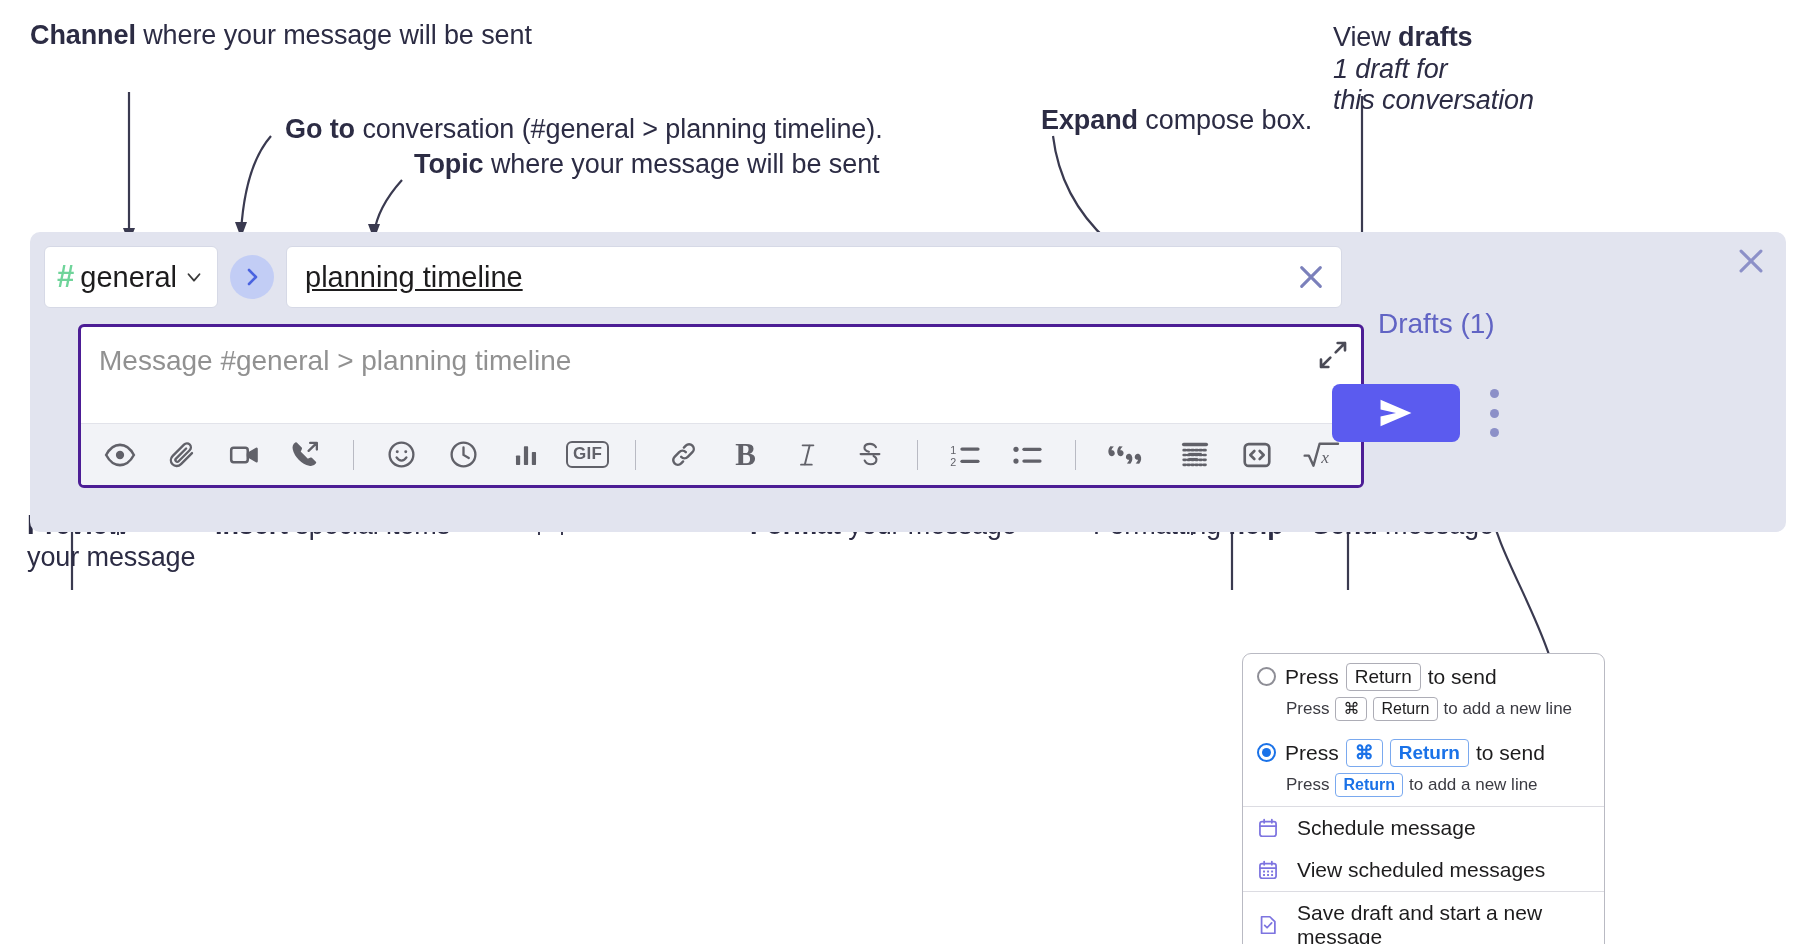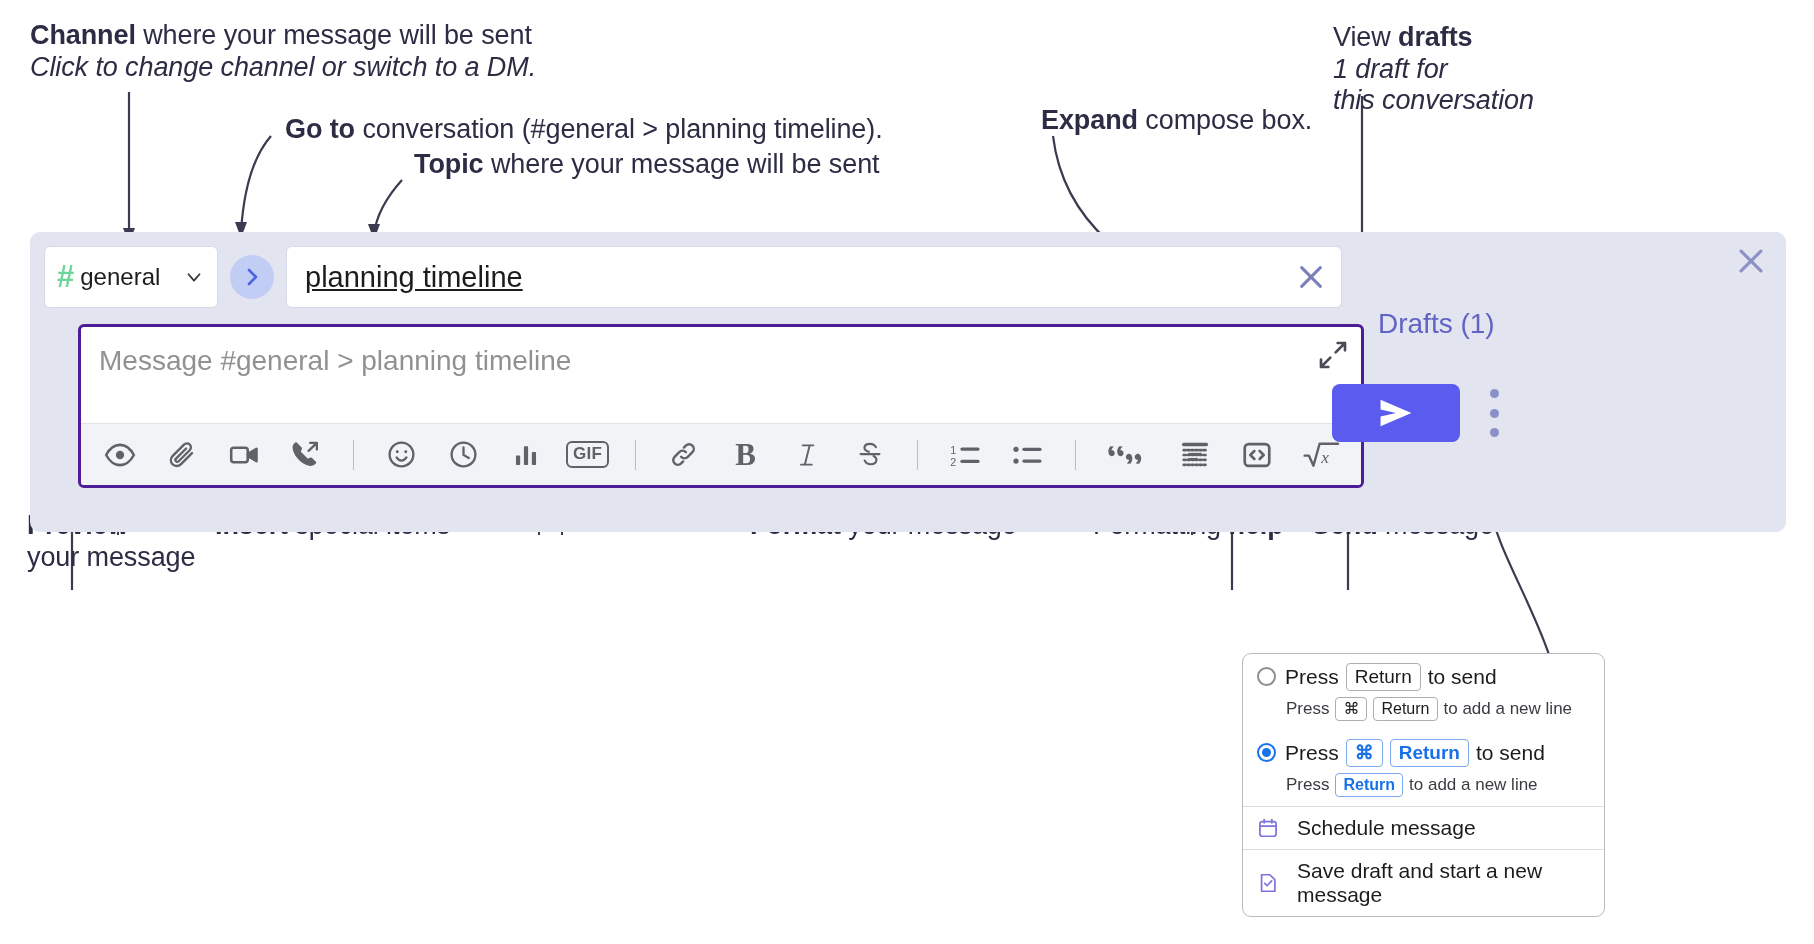--- a/index.html
+++ b/index.html
@@ -53,21 +53,21 @@
     border-radius: 6px;
     display: flex; align-items: center;
     padding: 0 12px;
     gap: 6px;
     cursor: pointer;
   }
   .hash {
     color: #6fd49a; font-weight: 700; font-size: 31px;
     line-height: 1; margin-top: -2px;
   }
-  .chan-name { font-size: 24px; color: #1d1c1d; flex: 1; }
+  .chan-name { font-size: 29px; color: #1d1c1d; flex: 1; }
   .chev-dn { color: #3a3a3a; }
   .goto-btn {
     width: 44px; height: 44px; border-radius: 50%;
     background: #c2cdf5;
     display: flex; align-items: center; justify-content: center;
     color: #4a63e0; cursor: pointer; margin: 0 4px;
   }
   .topic-field {
     width: 1056px; height: 62px;
     background: #ffffff;
@@ -222,21 +222,20 @@
 
     <path d="M1348 505 L1348 590"></path>
     <path d="M1342 512 L1348 497 L1354 512 Z" fill="#3a3a50" stroke="none"></path>
 
     <path d="M1490 505 C 1497 560, 1560 640, 1562 720 C 1564 785, 1500 800, 1400 793"></path>
     <path d="M1410 787 L1393 793 L1410 800 Z" fill="#3a3a50" stroke="none"></path>
   </svg>
 
   <div class="anno" style="left:30px; top:20px;">
     <div><b>Channel</b><span> where your message will be sent</span></div>
-    <div><i>Click to change channel or switch to a DM.</i></div>
   </div>
 
   <div class="anno" style="left:285px; top:114px;">
     <b>Go to</b><span> conversation (#general &gt; planning timeline).</span>
   </div>
 
   <div class="anno" style="left:414px; top:149px;">
     <b>Topic</b><span> where your message will be sent</span>
   </div>
 
@@ -513,20 +512,36 @@
 
     <div class="menu-item">
       <svg width="22" height="22" viewBox="0 0 24 24" stroke="currentColor" stroke-width="1.9" fill="none" stroke-linecap="round">
         <rect x="3.2" y="5" width="17.6" height="16" rx="2.4"></rect>
         <path d="M3.2 10 L20.8 10"></path>
         <path d="M7.8 2.8 L7.8 6.4 M16.2 2.8 L16.2 6.4"></path>
       </svg>
       <span>Schedule message</span>
     </div>
 
+    <div class="menu-item">
+      <svg width="22" height="22" viewBox="0 0 24 24" stroke="currentColor" stroke-width="1.9" fill="none" stroke-linecap="round">
+        <rect x="3.2" y="5" width="17.6" height="16" rx="2.4"></rect>
+        <path d="M3.2 10 L20.8 10"></path>
+        <path d="M7.8 2.8 L7.8 6.4 M16.2 2.8 L16.2 6.4"></path>
+        <g fill="currentColor" stroke="none">
+          <rect x="6.6" y="12.6" width="2.1" height="2.1"></rect>
+          <rect x="11" y="12.6" width="2.1" height="2.1"></rect>
+          <rect x="15.4" y="12.6" width="2.1" height="2.1"></rect>
+          <rect x="6.6" y="16.4" width="2.1" height="2.1"></rect>
+          <rect x="11" y="16.4" width="2.1" height="2.1"></rect>
+          <rect x="15.4" y="16.4" width="2.1" height="2.1"></rect>
+        </g>
+      </svg>
+      <span>View scheduled messages</span>
+    </div>
 
     <div class="menu-div"></div>
 
     <div class="menu-item">
       <svg width="22" height="22" viewBox="0 0 24 24" stroke="currentColor" stroke-width="1.9" fill="none" stroke-linecap="round" stroke-linejoin="round">
         <path d="M5 3 L14 3 L19.5 8.4 L19.5 21 L5 21 Z"></path>
         <path d="M8.4 12.4 L11 15 L16 9.6"></path>
       </svg>
       <span>Save draft and start a new message</span>
     </div>

